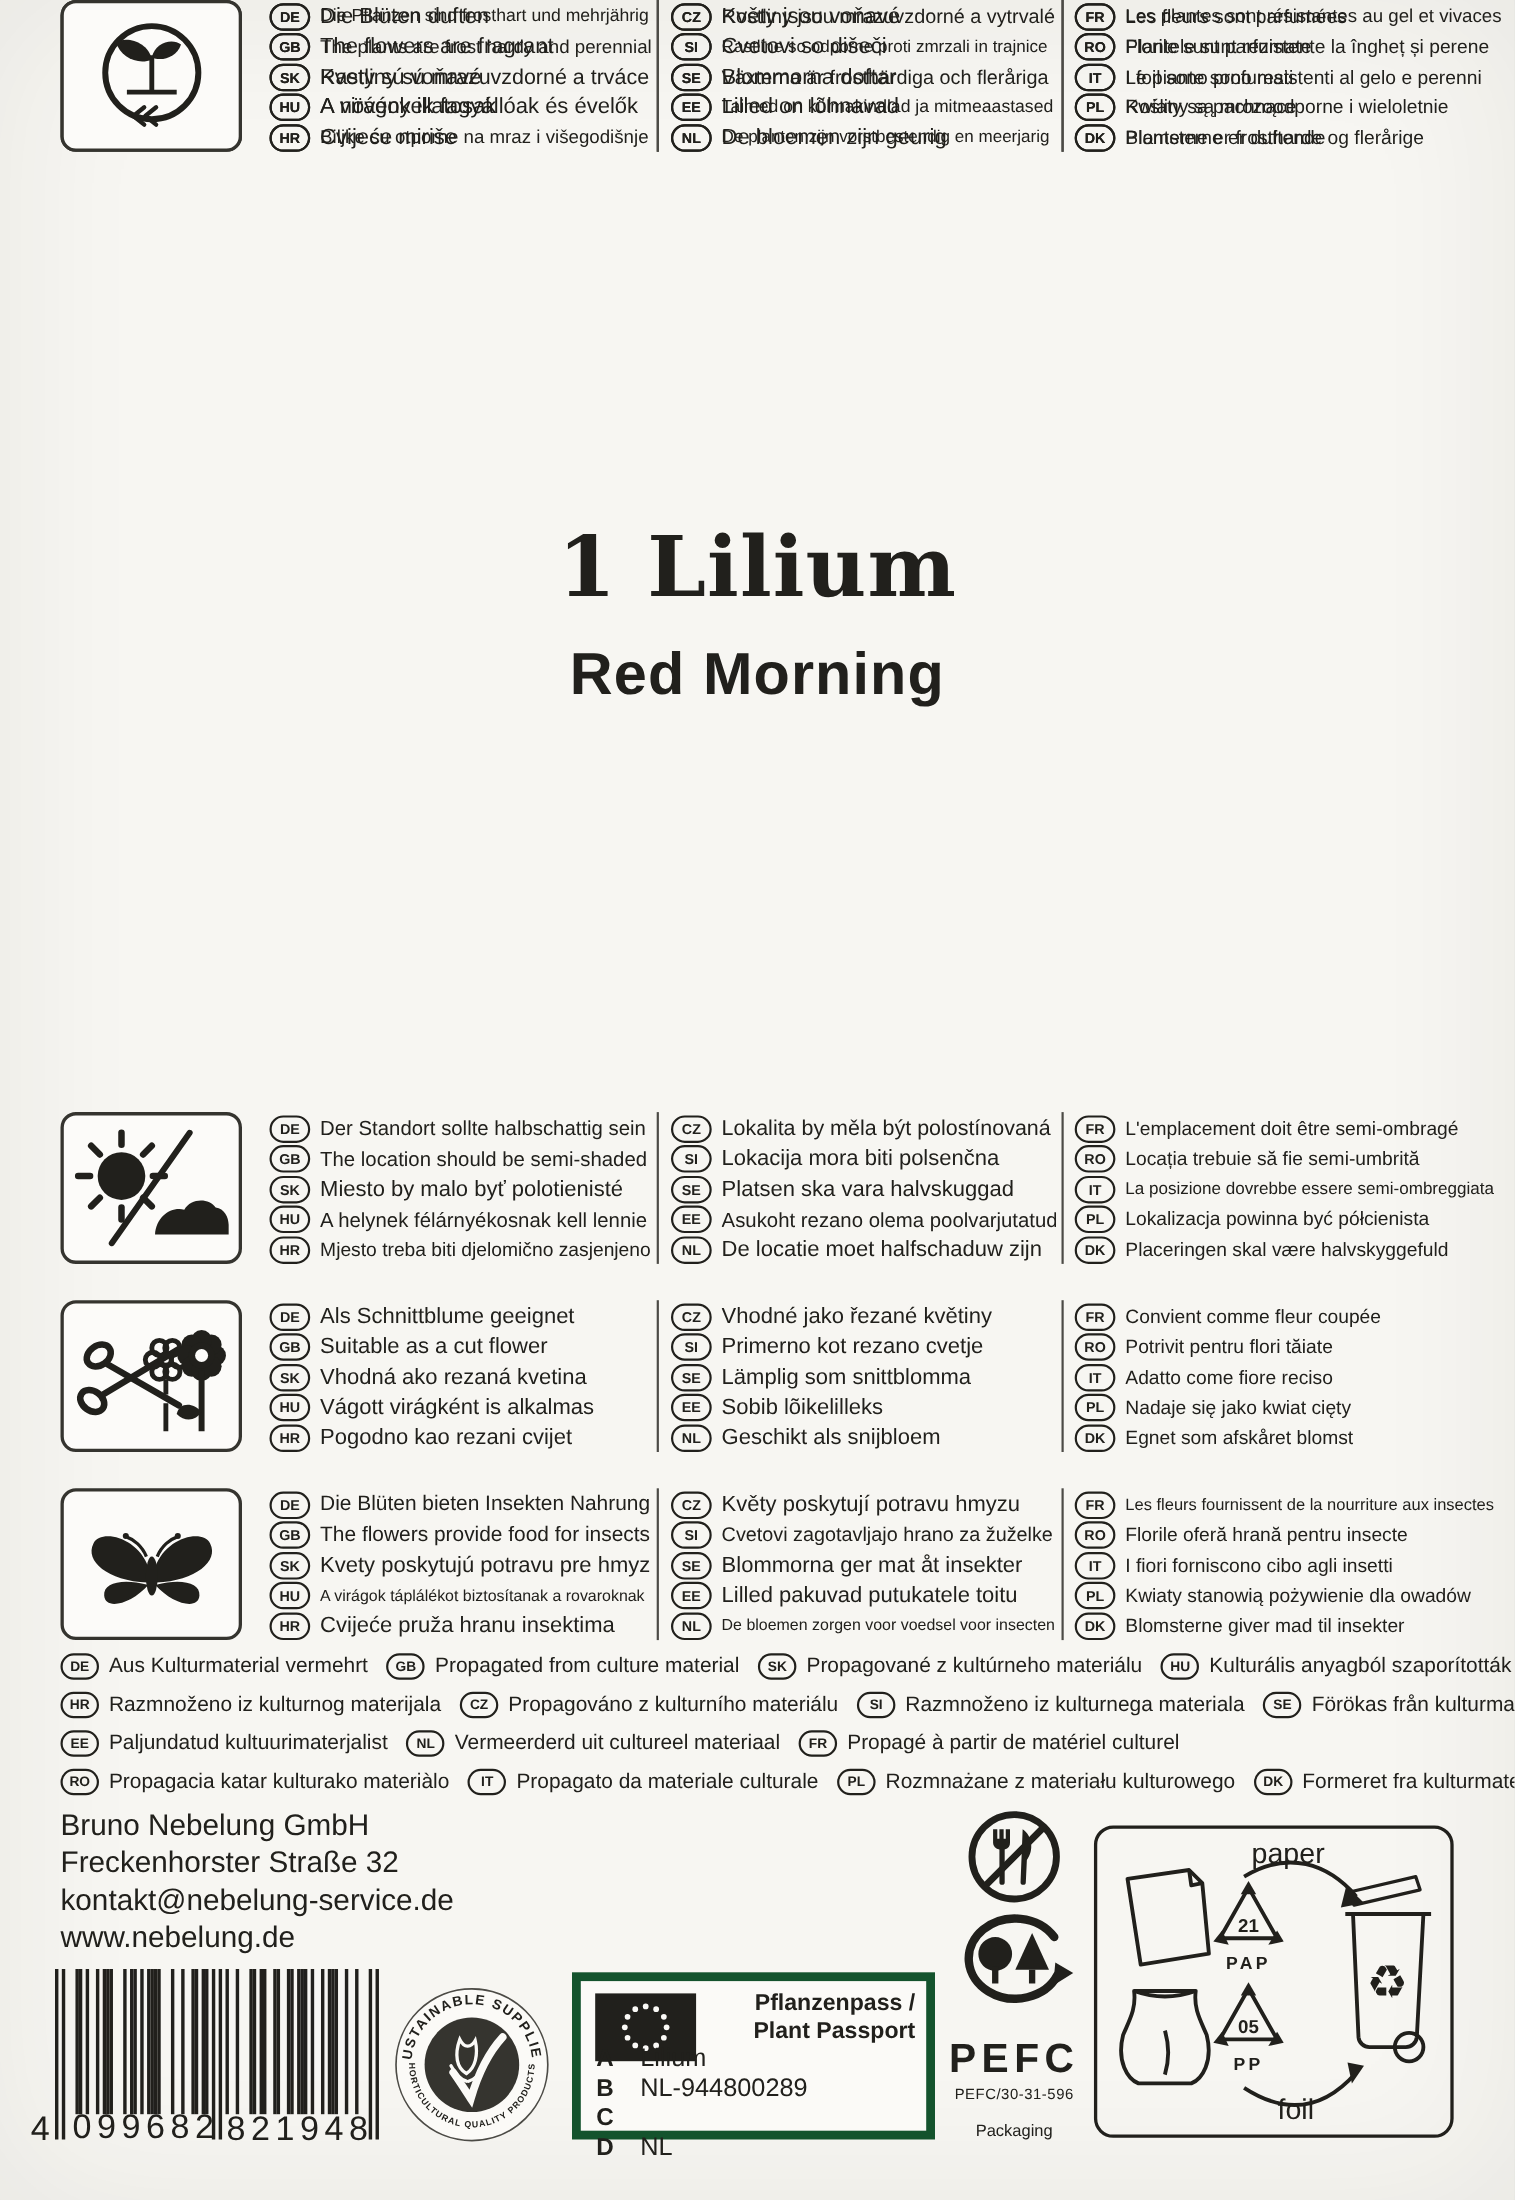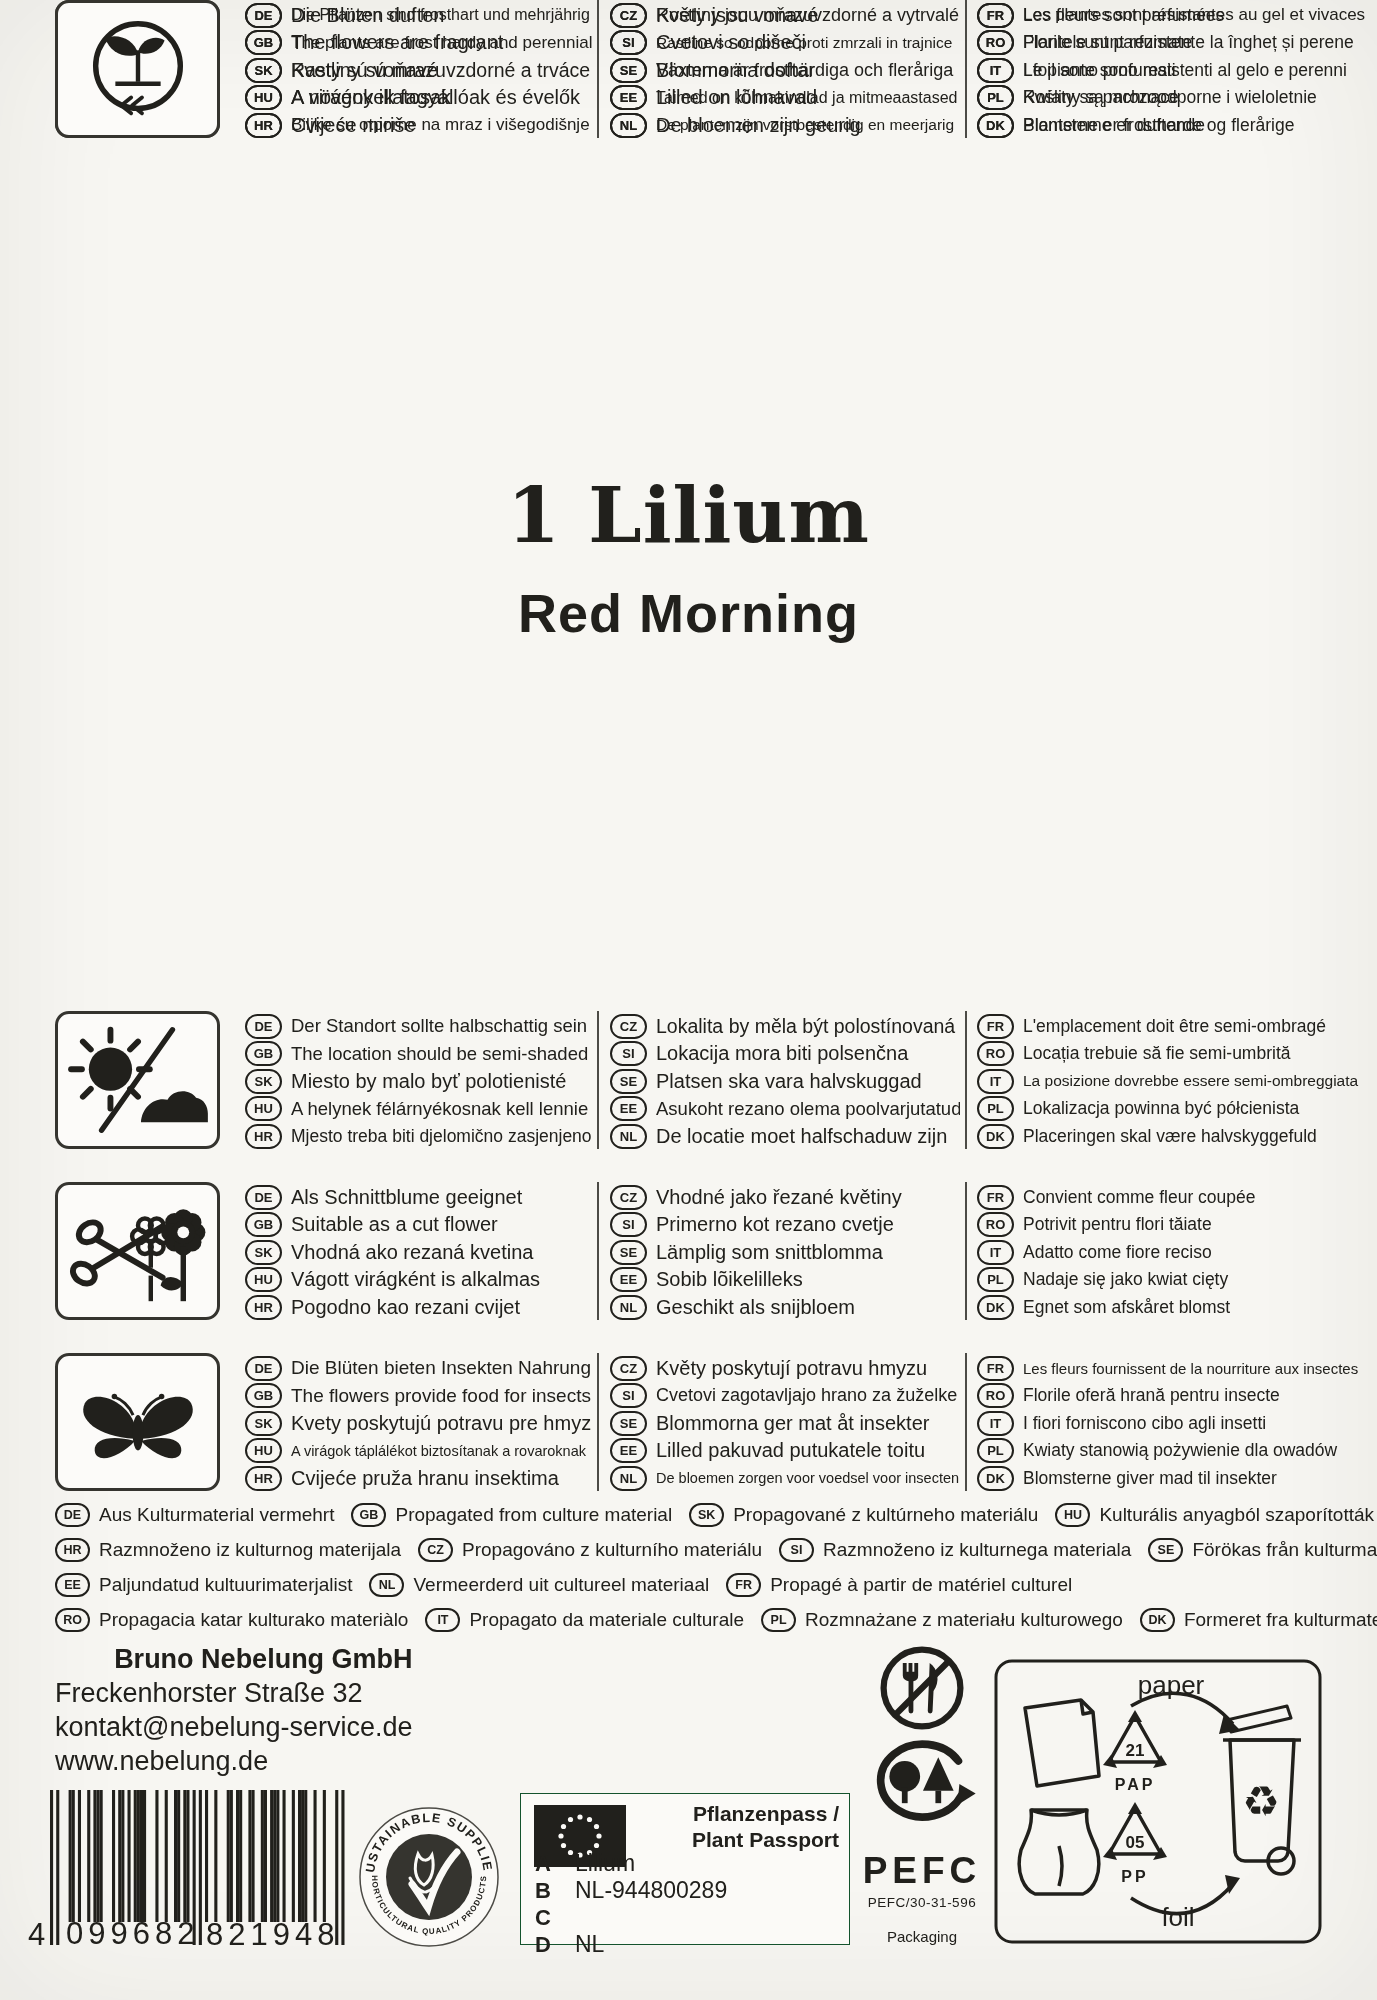--- a/index.html
+++ b/index.html
@@ -36,32 +36,32 @@
   .lang-text{flex:1 1 auto;min-width:0;overflow:hidden;white-space:nowrap;font-size:20px;}
   .col.c3 .lang-text{font-size:17.5px;}
   
   .prop-block{position:absolute;left:55px;top:1497px;width:1290px;}
   .prop-line{display:flex;align-items:center;gap:17px;height:35px;}
   .prop-item{display:inline-flex;align-items:center;gap:9px;white-space:nowrap;}
   .prop-item .code-badge{width:31px;height:20px;font-size:12.5px;}
   .prop-item .prop-text{font-size:19px;}
   
   .address{position:absolute;left:55px;top:1642px;font-size:27px;line-height:34px;}
-  .address .company{font-weight:bold;text-align:right;}
+  .address .company{font-weight:normal;}
   
   .barcode{position:absolute;left:28px;top:1790px;width:320px;height:175px;}
   .barcode svg{position:absolute;left:22px;top:0;}
   .bc-digits{position:absolute;left:0;top:124px;width:320px;height:40px;font-size:31px;letter-spacing:2px;}
   .bc-digits .d0{position:absolute;left:0;top:3px;}
   .bc-digits .g1{position:absolute;left:38px;top:2px;letter-spacing:5px;}
   .bc-digits .g2{position:absolute;left:178px;top:3px;letter-spacing:5px;}
   
   .stamp{position:absolute;left:358px;top:1806px;width:142px;height:142px;}
   
-  .passport{position:absolute;left:520px;top:1793px;width:330px;height:152px;border:1px solid #14532d;
+  .passport{position:absolute;left:520px;top:1793px;width:330px;height:152px;border:8px solid #14532d;
             box-sizing:border-box;background:#fbfaf7;}
   .pp-flag{position:absolute;left:13px;top:11px;}
   .pp-title{position:absolute;right:10px;top:7px;text-align:right;font-weight:bold;font-size:21px;line-height:26px;}
   .pp-rows{position:absolute;left:14px;top:56px;width:300px;}
   .pp-row{display:flex;height:27px;align-items:center;}
   .pp-key{width:40px;font-weight:bold;font-size:22px;}
   .pp-val{font-size:23px;}
   
   .nofood{position:absolute;left:872px;top:1640px;}
   .pefc{position:absolute;left:852px;top:1738px;width:140px;text-align:center;}

